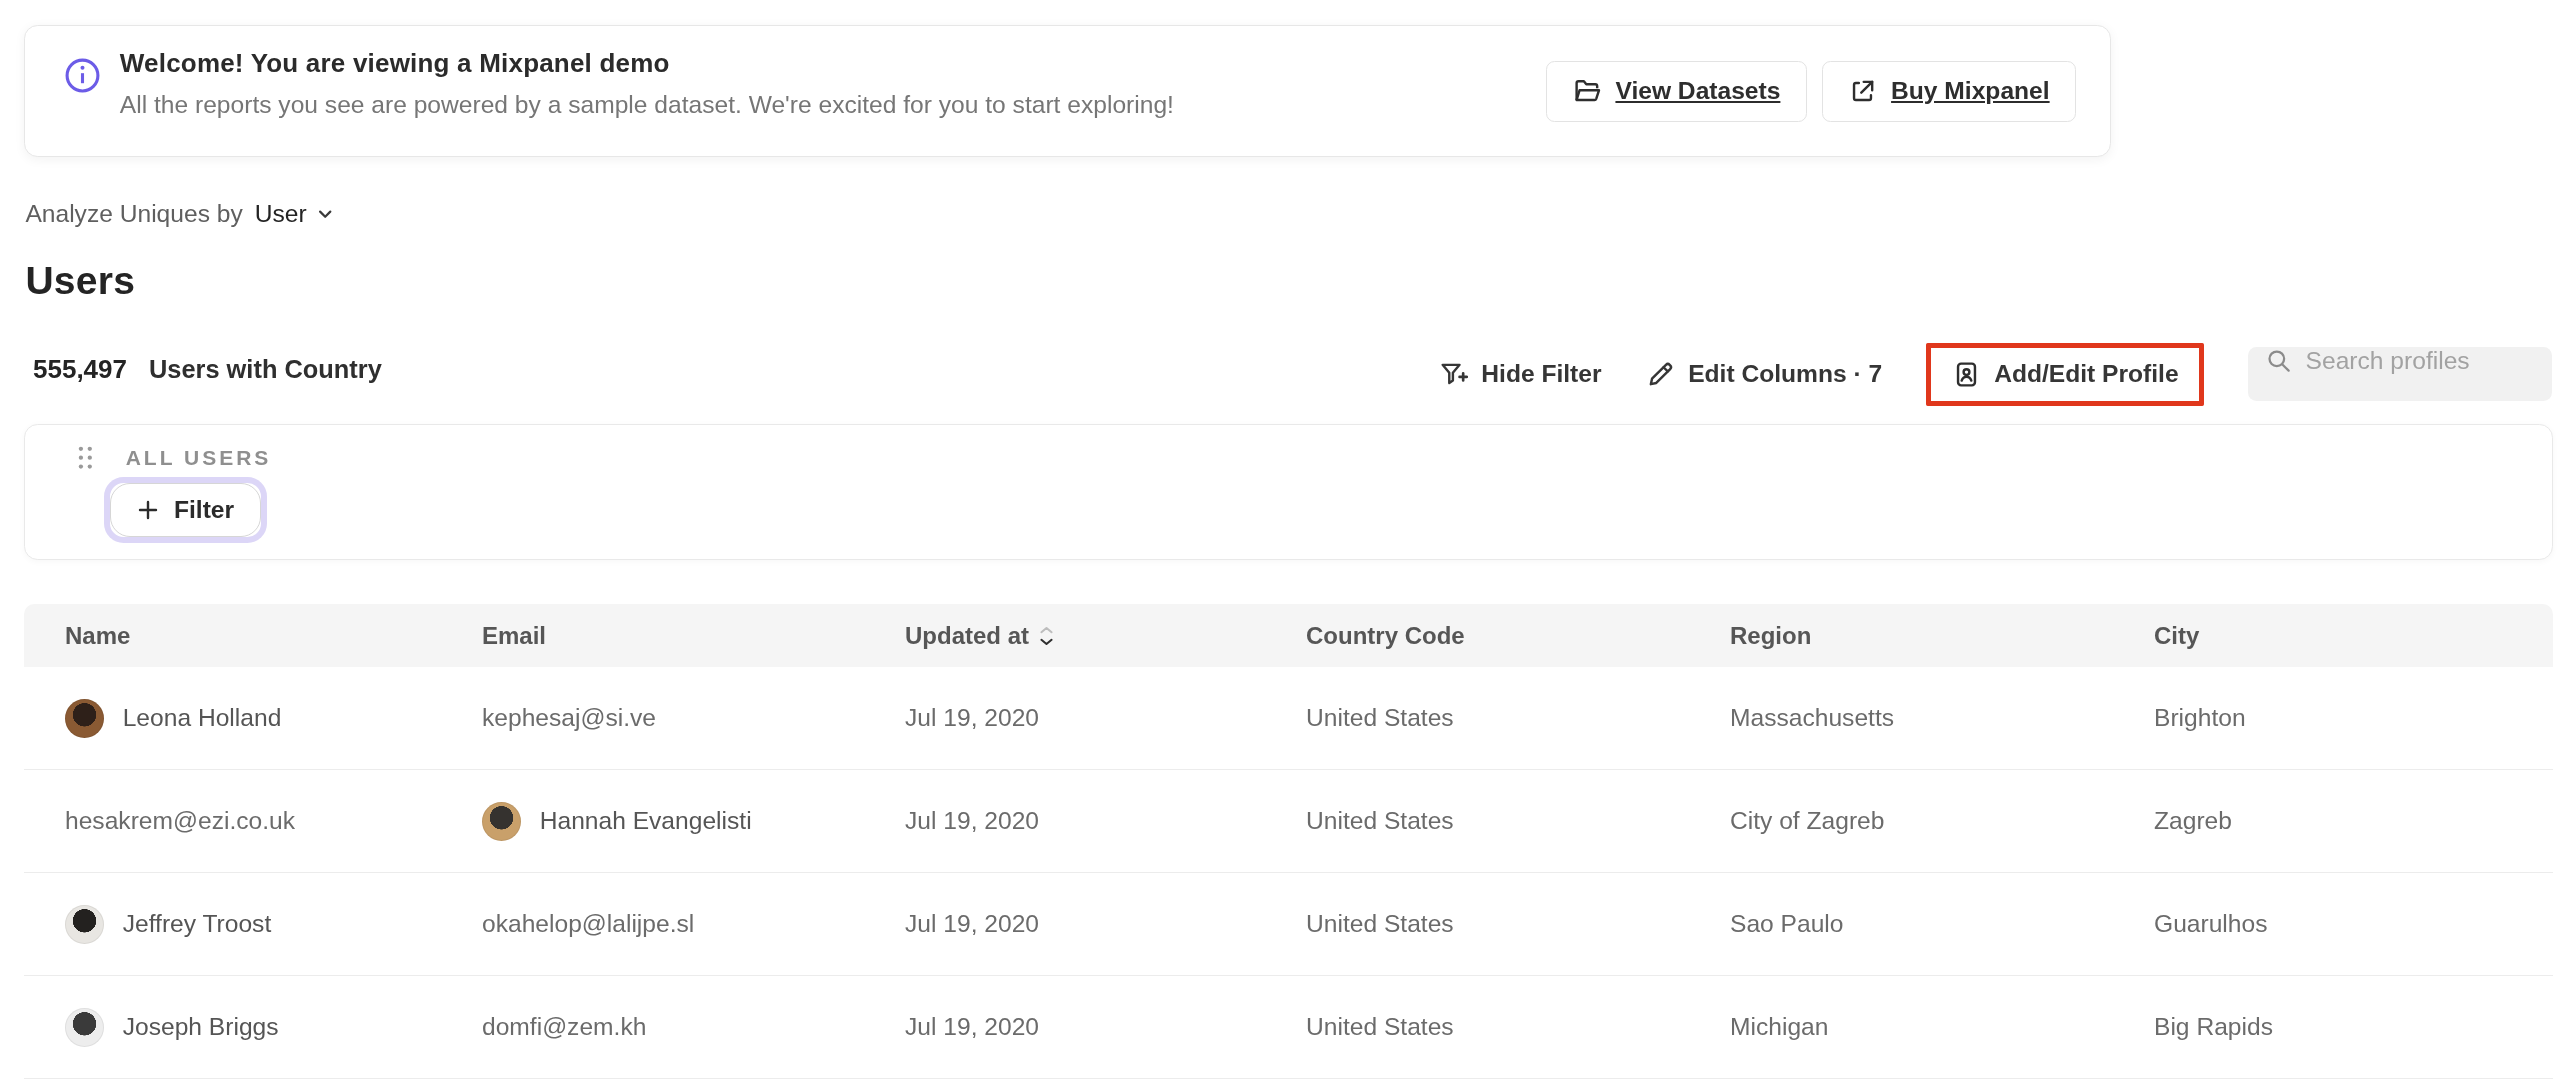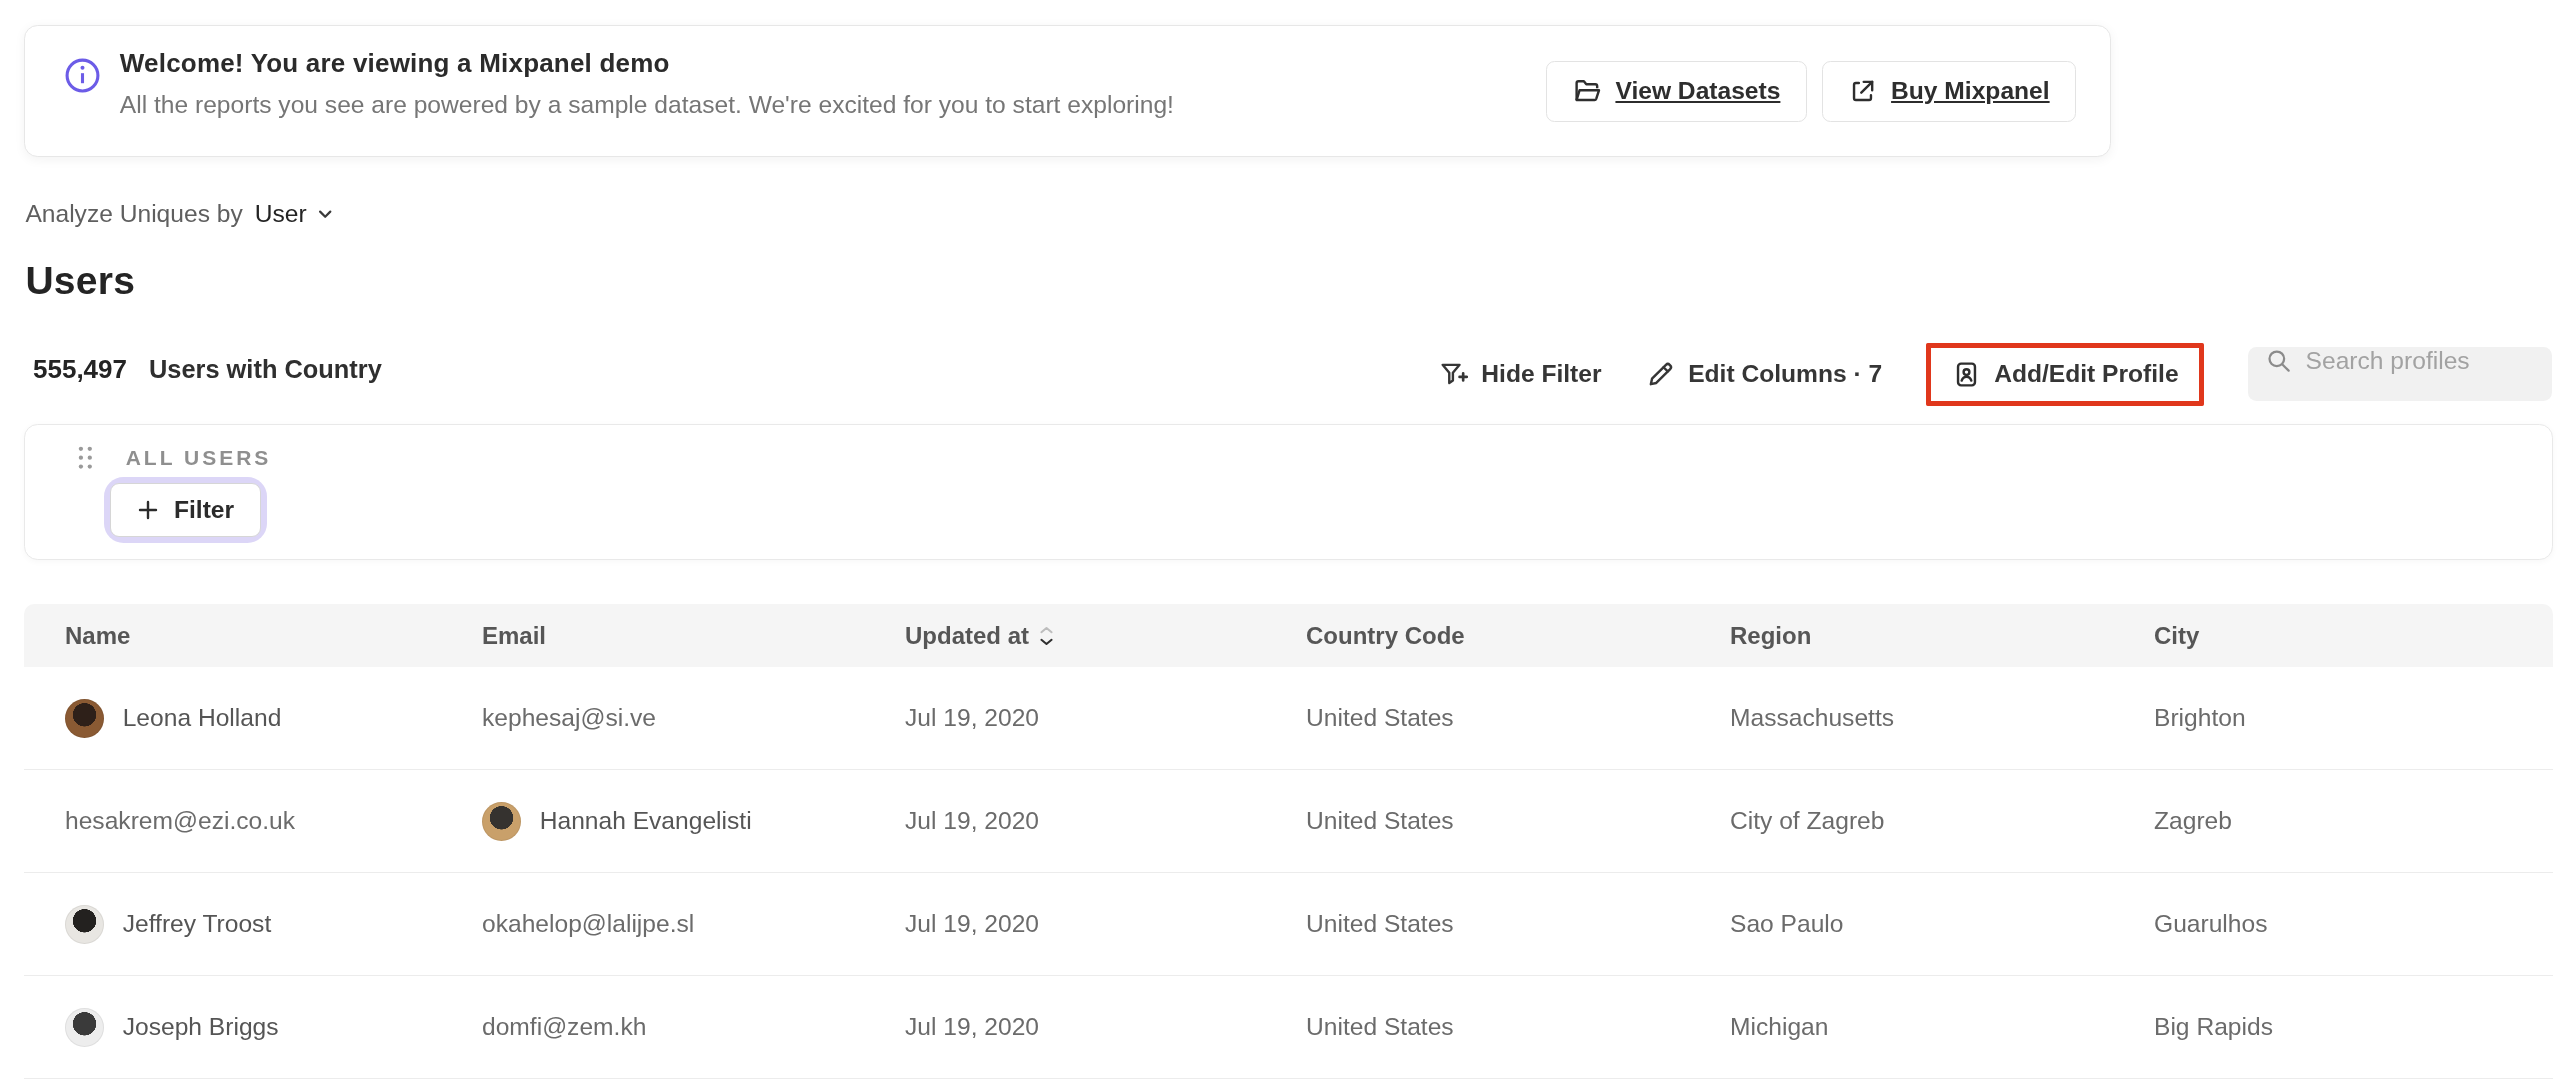--- a/index.html
+++ b/index.html
@@ -47,21 +47,21 @@
   
   .filter-card { position:absolute; left:24px; top:424px; width:2529px; height:136px;
                  border:1.7px solid #e9e9e9; border-radius:13.6px; background:#fff;
                  box-shadow:0 1.7px 6.8px rgba(0,0,0,.03); }
   .filter-head { position:absolute; left:51px; top:20.4px; display:flex; align-items:center; gap:31px; }
   .drag-handle { color:#9a9a9a; width:18.7px; height:25.4px; cursor:grab; }
   .group-label { font-size:21px; font-weight:700; color:#8f8f8f; letter-spacing:3px; }
   .filter-btn-wrap { position:absolute; left:85px; top:58px; border-radius:13.6px;
                      box-shadow:0 0 0 6px #dcd6f7; }
   .filter-btn { display:flex; align-items:center; gap:13.6px; height:54px; padding:0 25.4px;
-                background:#fff; border:1.7px solid #d6d6d6; border-radius:9px;
+                background:#fff; border:1.7px solid #d6d6d6; border-radius:20px;
                 font-size:24.6px; font-weight:600; color:#2b2b2b; cursor:pointer; }
   .filter-btn svg { width:24px; height:24px; }
 
   
   .table { position:absolute; left:24px; top:604px; width:2529px; }
   .thead { display:grid; grid-template-columns:417px 423px 401px 424px 424px auto;
            background:#f5f5f5; border-radius:10.2px 10.2px 0 0; height:63px; align-items:center;
            padding-left:41px; }
   .th { font-size:24px; font-weight:600; color:#565656; display:flex; align-items:center; gap:8.5px; cursor:pointer;}
   .sort-icon { display:inline-flex; flex-direction:column; line-height:0; }

